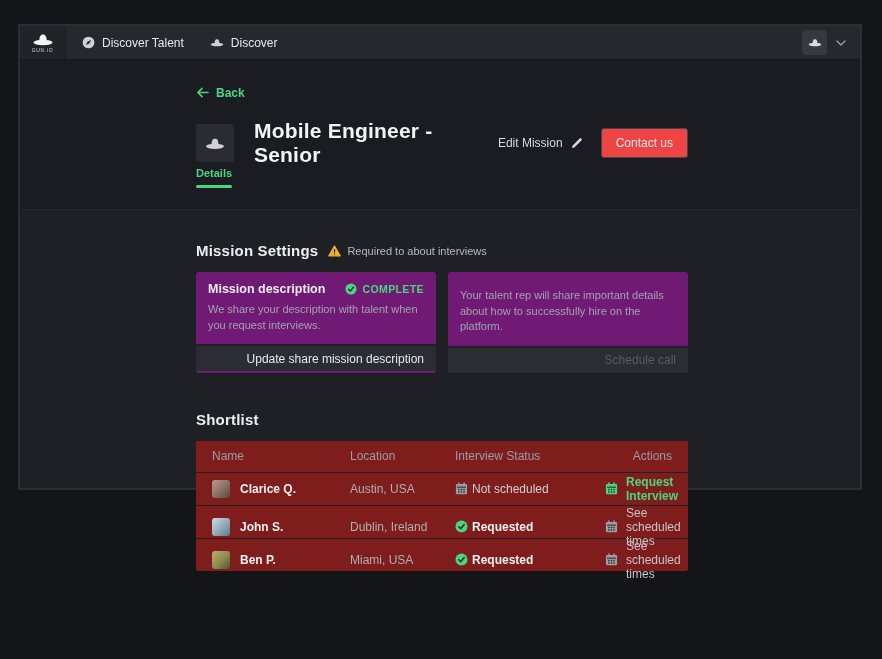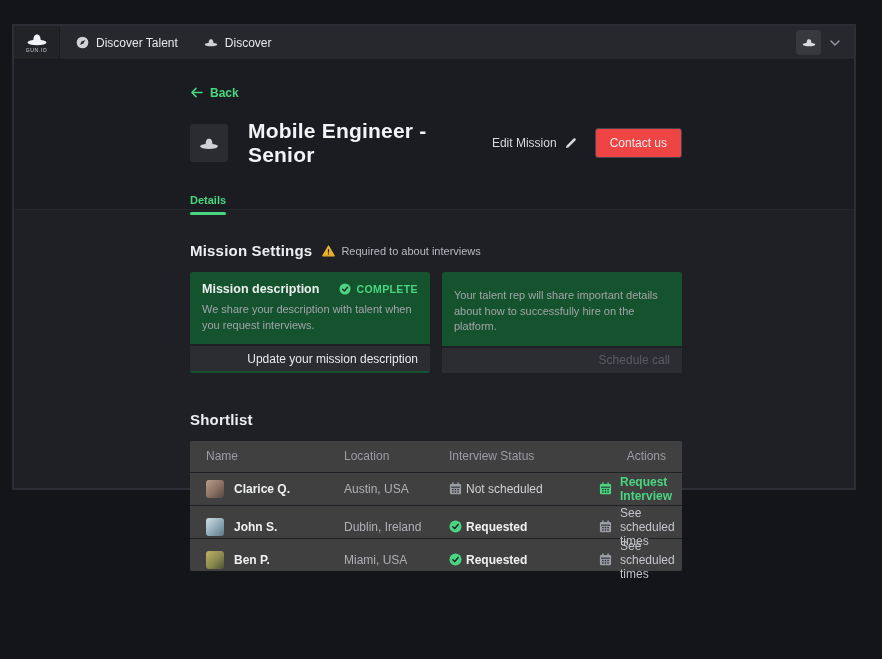--- a/index.html
+++ b/index.html
@@ -1,18 +1,18 @@
 <!DOCTYPE html>
 <html><head>
 <meta charset="utf-8">
 <style>
   * { margin:0; padding:0; box-sizing:border-box; }
   html,body { width:882px; height:659px; background:#141519; font-family:"Liberation Sans", sans-serif; overflow:hidden; }
 
-  .panel { position:absolute; left:12px; top:24px; width:844px; height:466px;
+  .panel { position:absolute; left:18px; top:24px; width:844px; height:466px;
            border:2px solid #2c2e35; background:#1e2025; }
 
   
   .navbar { height:34px; background:#27282d; display:flex; align-items:stretch; border-bottom:1px solid #18191d; }
   .logo-box { width:46px; display:flex; flex-direction:column; align-items:center; justify-content:center;
               background:#222327; border-right:1px solid #1b1c20; }
   .logo-box .brand-sub { font-size:5px; color:#cfd1d5; letter-spacing:0.6px; margin-top:1px; }
   .nav-items { display:flex; align-items:center; padding-left:16px; gap:26px; flex:1; }
   .nav-item { display:flex; align-items:center; gap:7px; font-size:12px; color:#e7e8ea; cursor:pointer; }
   .nav-right { display:flex; align-items:center; gap:9px; padding-right:14px; }
@@ -20,43 +20,43 @@
 
   
   .hero { background:#1b1c21; border-bottom:1px solid #26272d; padding:24px 0 0 176px; height:150px; }
   .back-link { display:inline-flex; align-items:center; gap:7px; color:#4ad681; font-size:12px; font-weight:bold; cursor:pointer; text-decoration:none; }
   .title-row { margin-top:17px; width:492px; display:flex; align-items:center; }
   .title-icon { width:38px; height:38px; border-radius:3px; background:#2a2c31; display:flex; align-items:center; justify-content:center; }
   .page-title { margin-left:20px; font-size:21px; font-weight:bold; color:#f2f3f5; letter-spacing:0.2px; flex:1; }
   .edit-mission { display:flex; align-items:center; gap:8px; font-size:12px; color:#d8d9dc; margin-right:18px; cursor:pointer; }
   .contact-btn { font-size:12px; color:#e8e9eb; background:#ef4444; border:1px solid #43454c; border-radius:3px;
                  padding:7px 14px; cursor:pointer; font-family:"Liberation Sans", sans-serif; }
-  .tabs { margin-top:27px; display:flex; }
+  .tabs { display:flex; }
   .tab { font-size:11px; font-weight:bold; color:#4ad681; padding-bottom:9px; position:relative; cursor:pointer; }
   .tab .underline { position:absolute; left:0; right:0; bottom:0; height:3px; border-radius:2px; background:#4ad681; }
 
   
   .content { padding:32px 0 0 176px; }
   .section-head { display:flex; align-items:center; gap:10px; }
   .section-title { font-size:15px; font-weight:bold; color:#eceef0; letter-spacing:0.2px; }
   .warning-note { display:flex; align-items:center; gap:6px; font-size:11px; color:#b9bac0; }
 
   .cards { margin-top:13px; width:492px; display:flex; gap:12px; }
-  .card { width:240px; background:#14532d; border-radius:3px; overflow:hidden; display:flex; flex-direction:column; }
+  .card { width:240px; background:#701a75; border-radius:3px; overflow:hidden; display:flex; flex-direction:column; }
   .card-top { padding:10px 12px 11px 12px; min-height:54px; }
   .card-head { display:flex; align-items:center; justify-content:space-between; }
   .card-title { font-size:12.5px; font-weight:bold; color:#eceef0; }
   .badge { display:flex; align-items:center; gap:5px; font-size:10.5px; font-weight:bold; color:#4ad681; letter-spacing:0.4px; }
   .card-desc { margin-top:6px; font-size:11px; line-height:1.42; color:#a2a4ab; }
   .card-footer { border-top:2px solid #1e2025; background:#2b2d32; height:27px; display:flex; align-items:center; justify-content:flex-end;
                  padding:0 12px; font-size:12px; color:#e8e9eb; cursor:pointer; }
   .card-footer.disabled { color:#5a5c63; cursor:default; }
 
   .shortlist-title { margin-top:38px; }
-  .table { margin-top:13px; width:492px; background:#404040; border-radius:2px; }
+  .table { margin-top:13px; width:492px; background:#7f1d1d; border-radius:2px; }
   .thead, .trow { display:grid; grid-template-columns:138px 105px 150px 1fr; align-items:center; padding:0 16px; }
   .thead { height:31px; font-size:12px; color:#9b9da4; }
   .thead .col-actions { text-align:right; }
   .trow { height:33px; border-top:1px solid #1e2025; font-size:12px; }
   .name-cell { display:flex; align-items:center; gap:10px; }
   .avatar { width:18px; height:18px; border-radius:3px; display:inline-block; }
   .av0 { background:linear-gradient(135deg,#b79d8d 0%,#8a6f63 55%,#55463f 100%); }
   .av1 { background:linear-gradient(135deg,#d3dde2 0%,#8fa9b8 55%,#5d7888 100%); }
   .av2 { background:linear-gradient(135deg,#c0b068 0%,#8a8a4e 55%,#4f5234 100%); }
   .tname { color:#eef0f2; font-weight:bold; }
@@ -187,21 +187,21 @@
                 <svg width="12" height="12" viewBox="0 0 13 13">
                   <circle cx="6.5" cy="6.5" r="6" fill="#4ad681"></circle>
                   <path d="M3.8 6.8 L5.8 8.6 L9.2 4.6" stroke="#23252a" stroke-width="1.5" fill="none" stroke-linecap="round" stroke-linejoin="round"></path>
                 </svg>
               </span>
               <span>COMPLETE</span>
             </span>
           </div>
           <div class="card-desc">We share your description with talent when you request interviews.</div>
         </div>
-        <div class="card-footer">Update your mission description</div>
+        <div class="card-footer">Update share mission description</div>
       </div>
 
       <div class="card">
         <div class="card-top">
           <div class="card-desc">Your talent rep will share important details about how to successfully hire on the platform.</div>
         </div>
         <div class="card-footer disabled">Schedule call</div>
       </div>
 
     </div>

